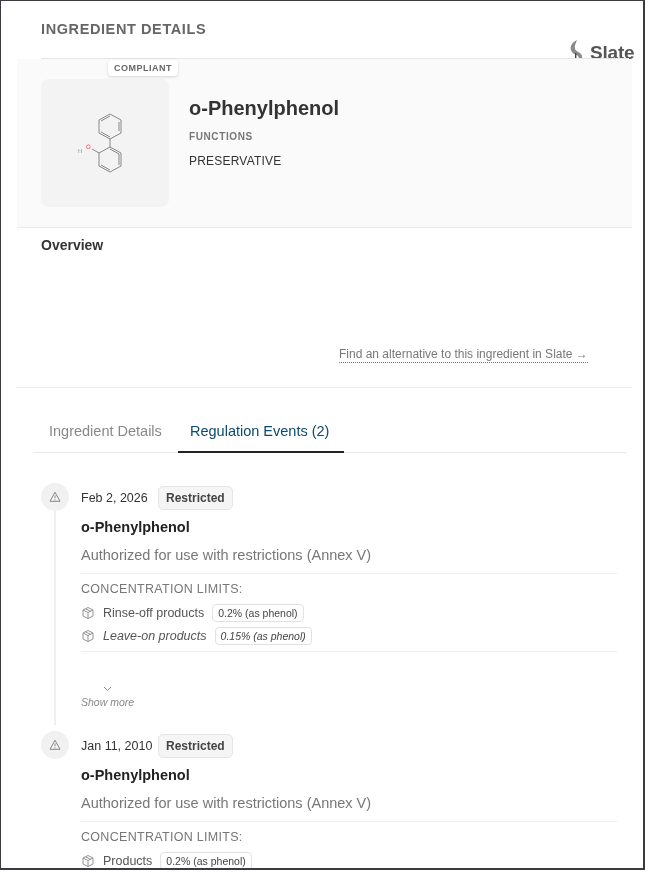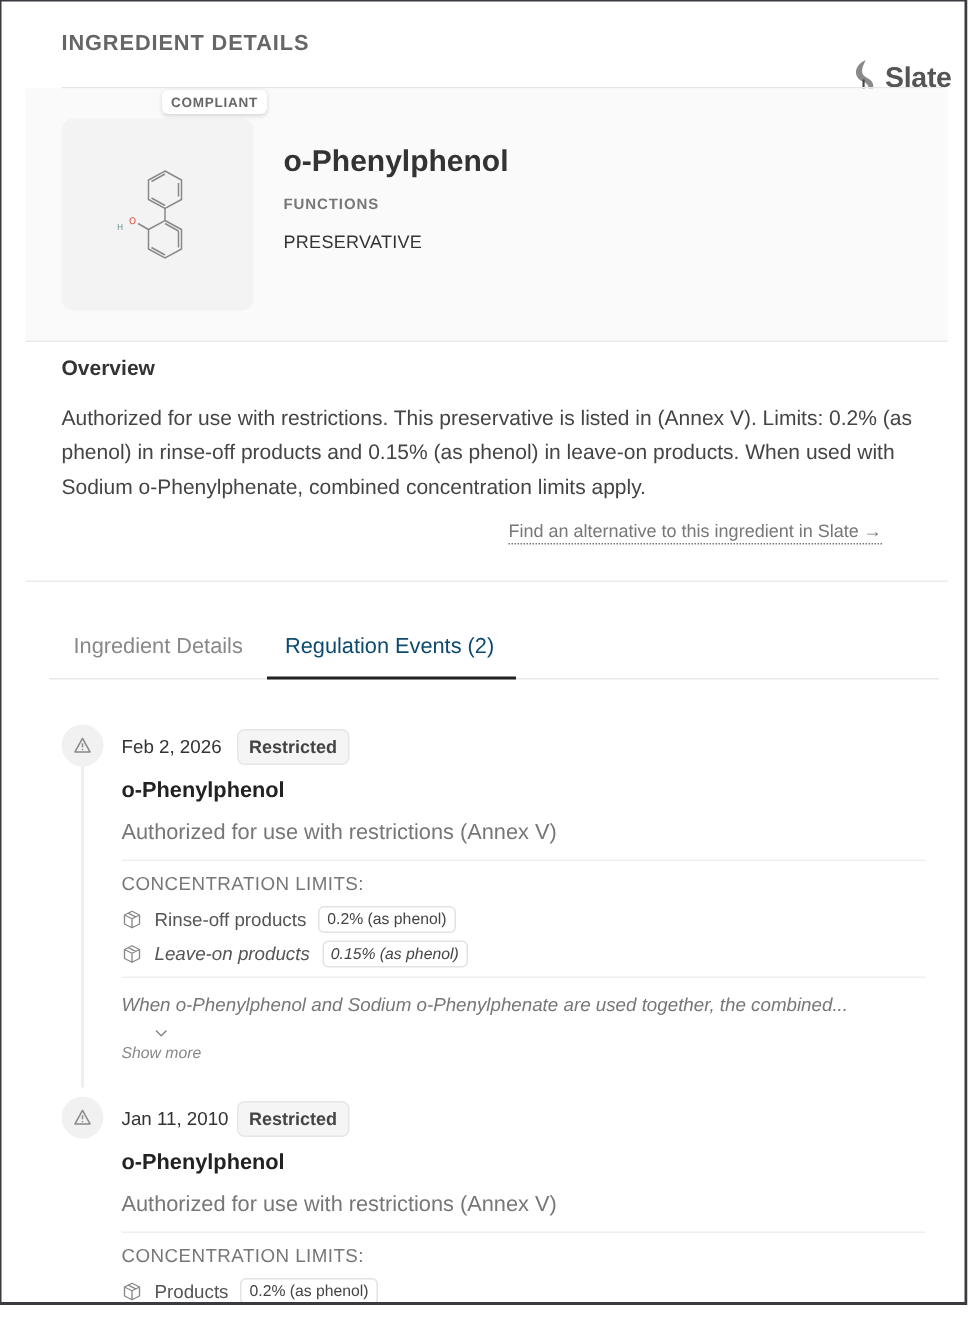--- a/index.html
+++ b/index.html
@@ -88,21 +88,20 @@
       </svg>
     </div>
     <div class="compliant">COMPLIANT</div>
     <div class="hero-name">o-Phenylphenol</div>
     <div class="hero-func-label">FUNCTIONS</div>
     <div class="hero-func-value">PRESERVATIVE</div>
   </div>
   <div class="hero-rule"></div>
 
   <div class="overview-title">Overview</div>
-  <div class="overview-text">Authorized for use with restrictions. This preservative is listed in (Annex V). Limits: 0.2% (as phenol) in rinse-off products and 0.15% (as phenol) in leave-on products. When used with Sodium o-Phenylphenate, combined concentration limits apply.</div>
   <a class="alt-link">Find an alternative to this ingredient in Slate →</a>
   <div class="section-rule"></div>
 
   <div class="tabs">
     <div class="tab t1">Ingredient Details</div>
     <div class="tab t2">Regulation Events (2)</div>
     <div class="tab-underline"></div>
   </div>
 
   <div class="event" style="top:482px; height:246px;">
@@ -128,21 +127,20 @@
       <span class="limit-val">0.2% (as phenol)</span>
     </div>
     <div class="limit-row" style="top:144px;font-style:italic;">
       <svg class="box-icon" viewBox="0 0 14 14">
         <path d="M7 1.5 L12 4 L12 10 L7 12.5 L2 10 L2 4 Z M2 4 L7 6.5 L12 4 M7 6.5 L7 12.5 M4.5 2.8 L9.5 5.3" fill="none" stroke="#888" stroke-width="0.9" stroke-linejoin="round"></path>
       </svg>
       <span class="limit-name">Leave-on products</span>
       <span class="limit-val">0.15% (as phenol)</span>
     </div>
     <div class="ev-rule" style="top:168px;"></div>
-    <div class="ev-note" style="top:180px;">When o-Phenylphenol and Sodium o-Phenylphenate are used together, the combined...</div>
     <div class="show-more" style="top:203px;">
       <svg width="9" height="6" viewBox="0 0 9 6">
         <path d="M1 1 L4.5 4.5 L8 1" fill="none" stroke="#888" stroke-width="1"></path>
       </svg>
       <span>Show more</span>
     </div>
   </div>
 
   <div class="event" style="top:730px; height:161px;">
     <div class="ev-icon">

